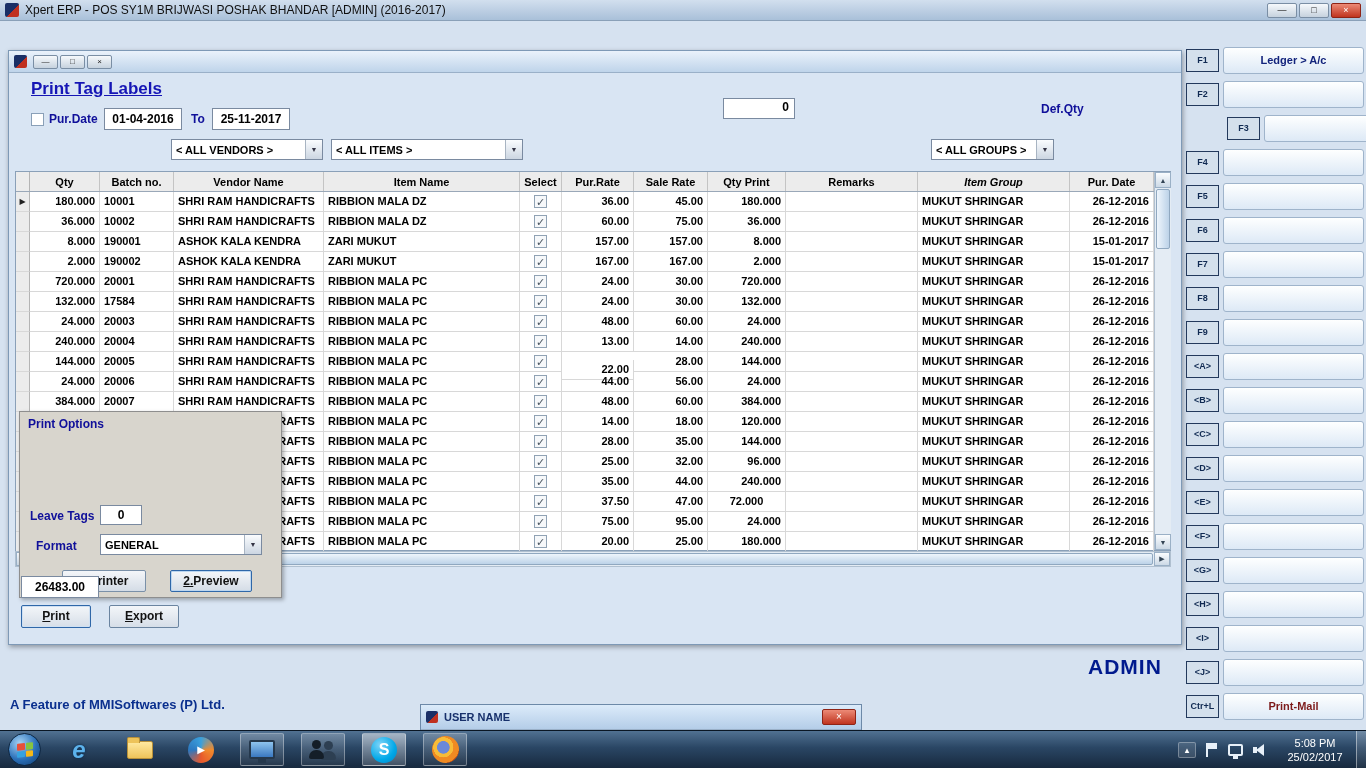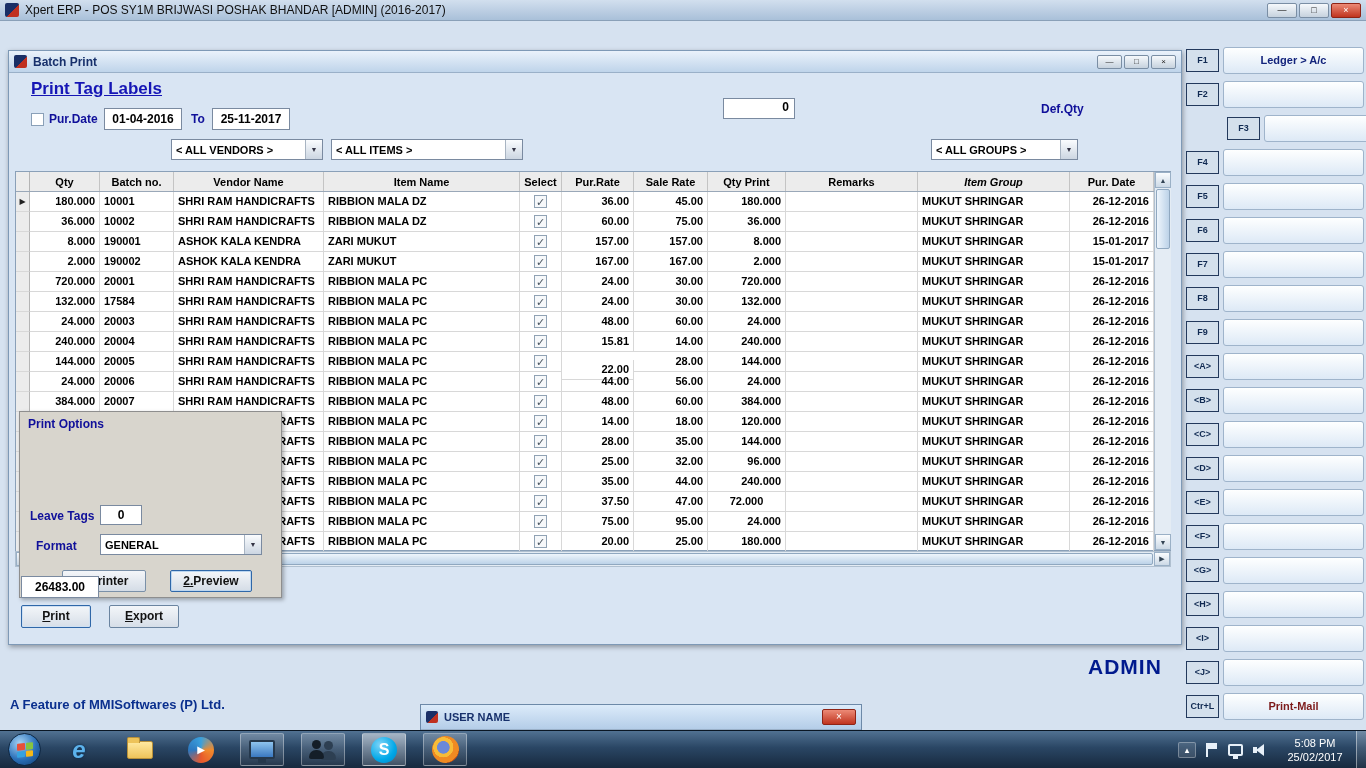--- a/index.html
+++ b/index.html
@@ -48,21 +48,21 @@
   .defqty{position:absolute;left:714px;top:47px;width:72px;height:21px;background:#fff;
     border:1px solid #7a8aa0;font-size:12px;font-weight:bold;text-align:right;padding:1px 5px;}
   .defqtylabel{left:1032px;top:51px;}
 
   .combo{position:absolute;height:21px;background:#fff;border:1px solid #7a8aa0;display:flex;align-items:center;}
   .combo-text{flex:1;font-size:11px;font-weight:bold;color:#000;padding:0 4px;white-space:nowrap;overflow:hidden;}
   .combo-arrow{width:17px;height:100%;background:linear-gradient(#fafcfe,#ccd6e2);
     border-left:1px solid #a8b4c2;font-size:7px;display:flex;align-items:center;justify-content:center;color:#334;flex:none;}
   .vendors{left:162px;top:88px;width:152px;}
   .items{left:322px;top:88px;width:192px;}
-  .groups{left:922px;top:88px;width:147px;}
+  .groups{left:922px;top:88px;width:123px;}
 
   
   .table{position:absolute;left:6px;top:120px;width:1156px;height:380px;background:#fff;border:1px solid #8aa0b8;}
   .thead{display:flex;width:1138px;height:20px;background:#ececec;border-bottom:1px solid #9aa8b8;}
   .hcell{flex:none;height:100%;font-size:11px;font-weight:bold;color:#000;
     display:flex;align-items:center;justify-content:center;border-right:1px solid #c4c4c4;overflow:hidden;white-space:nowrap;}
   .tbody{width:1138px;}
   .trow{display:flex;height:20px;}
   .tcell{flex:none;height:20px;font-size:11px;font-weight:bold;color:#000;padding:3px 4px;
     border-right:1px solid #d8d8d8;border-bottom:1px solid #d8d8d8;white-space:nowrap;overflow:hidden;}
@@ -192,21 +192,20 @@
       <div class="winbtn">—</div>
       <div class="winbtn">□</div>
       <div class="winbtn close">×</div>
     </div>
   </div>
 
 
   <div class="bwin">
     <div class="bwin-titlebar">
       <div class="bwin-icon"></div>
-      <div class="bwin-title">Batch Print</div>
       <div class="winbtns">
         <div class="winbtn small">—</div>
         <div class="winbtn small">□</div>
         <div class="winbtn small">×</div>
       </div>
     </div>
 
     <div class="heading">Print Tag Labels</div>
 
     <div class="fcheck"></div>
@@ -344,21 +343,21 @@
             <div class="tcell" style="width: 152px; text-align: left;">MUKUT SHRINGAR</div>
             <div class="tcell" style="width: 84px; text-align: right;">26-12-2016</div>
           </div>
           <div class="trow">
             <div class="tcell c-ind" style="width: 14px;"></div>
             <div class="tcell" style="width: 70px; text-align: right;">240.000</div>
             <div class="tcell" style="width: 74px; text-align: left;">20004</div>
             <div class="tcell" style="width: 150px; text-align: left;">SHRI RAM HANDICRAFTS</div>
             <div class="tcell" style="width: 196px; text-align: left;">RIBBION MALA PC</div>
             <div class="tcell" style="width: 42px; text-align: center; padding: 3px 0px;"><span class="cb">✓</span></div>
-            <div class="tcell" style="width: 72px; text-align: right;">15.81</div>
+            <div class="tcell" style="width: 72px; text-align: right;">13.00</div>
             <div class="tcell" style="width: 74px; text-align: right;">14.00</div>
             <div class="tcell" style="width: 78px; text-align: right;">240.000</div>
             <div class="tcell" style="width: 132px; text-align: left;"></div>
             <div class="tcell" style="width: 152px; text-align: left;">MUKUT SHRINGAR</div>
             <div class="tcell" style="width: 84px; text-align: right;">26-12-2016</div>
           </div>
           <div class="trow">
             <div class="tcell c-ind" style="width: 14px;"></div>
             <div class="tcell" style="width: 70px; text-align: right;">144.000</div>
             <div class="tcell" style="width: 74px; text-align: left;">20005</div>

